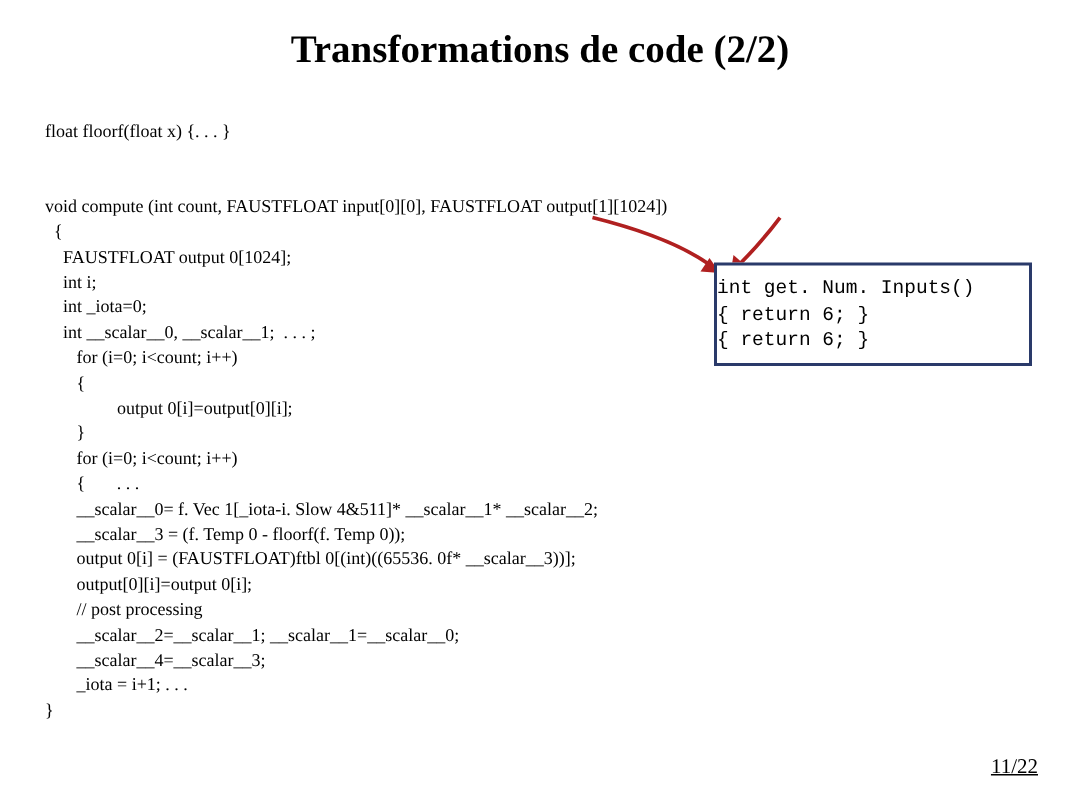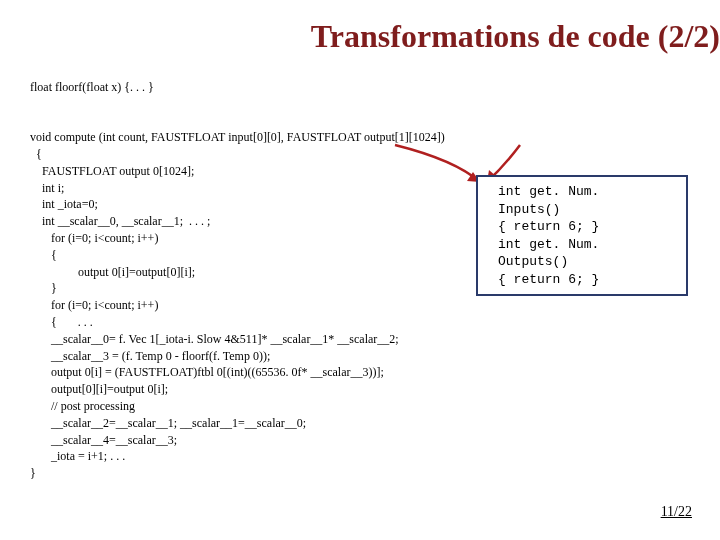--- a/index.html
+++ b/index.html
@@ -5,43 +5,43 @@
   * { margin: 0; padding: 0; box-sizing: border-box; }
   body {
     width: 720px;
     height: 540px;
     background: #fff;
     font-family: "Times New Roman", serif;
     position: relative;
     overflow: hidden;
   }
   .title {
-    text-align: right;
-    font-size: 32px;
+    text-align: center;
+    font-size: 26px;
     padding-top: 18px;
-    color: #7f1d1d;
+    color: #000000;
   }
   .code-area {
     position: absolute;
     top: 62px;
     left: 30px;
     right: 10px;
     font-family: Liberation Serif, serif;
     font-size: 12px;
     line-height: 1.4;
     color: #000;
     white-space: pre;
   }
   .sidebox {
     position: absolute;
     top: 175px;
     left: 476px;
     width: 212px;
     border: 2px solid #2a3a6a;
-    padding: 6px 20px;
+    padding: 6px 0;
     font-family: "Courier New", monospace;
     font-size: 13px;
     line-height: 1.35;
     background: #fff;
     color: #000;
   }
   .pagenum {
     position: absolute;
     bottom: 20px;
     right: 28px;
@@ -94,17 +94,16 @@
 <svg class="arrowsvg" viewBox="0 0 150 60">
   <path d="M 10 5 Q 70 20 95 42" stroke="#b02020" stroke-width="2.5" fill="none"></path>
   <polygon points="95,42 88,32 82,41" fill="#b02020"></polygon>
   <path d="M 135 5 Q 120 25 102 42" stroke="#b02020" stroke-width="2.5" fill="none"></path>
   <polygon points="102,42 104,30 112,37" fill="#b02020"></polygon>
 </svg>
 
 <div class="sidebox">
 <div>int get. Num. Inputs()</div>
 <div>{ return 6; }</div>
-<div>int get. Num. Outputs()</div>
 <div>{ return 6; }</div>
 </div>
 
 <div class="pagenum">11/22</div>
 
 </body></html>

